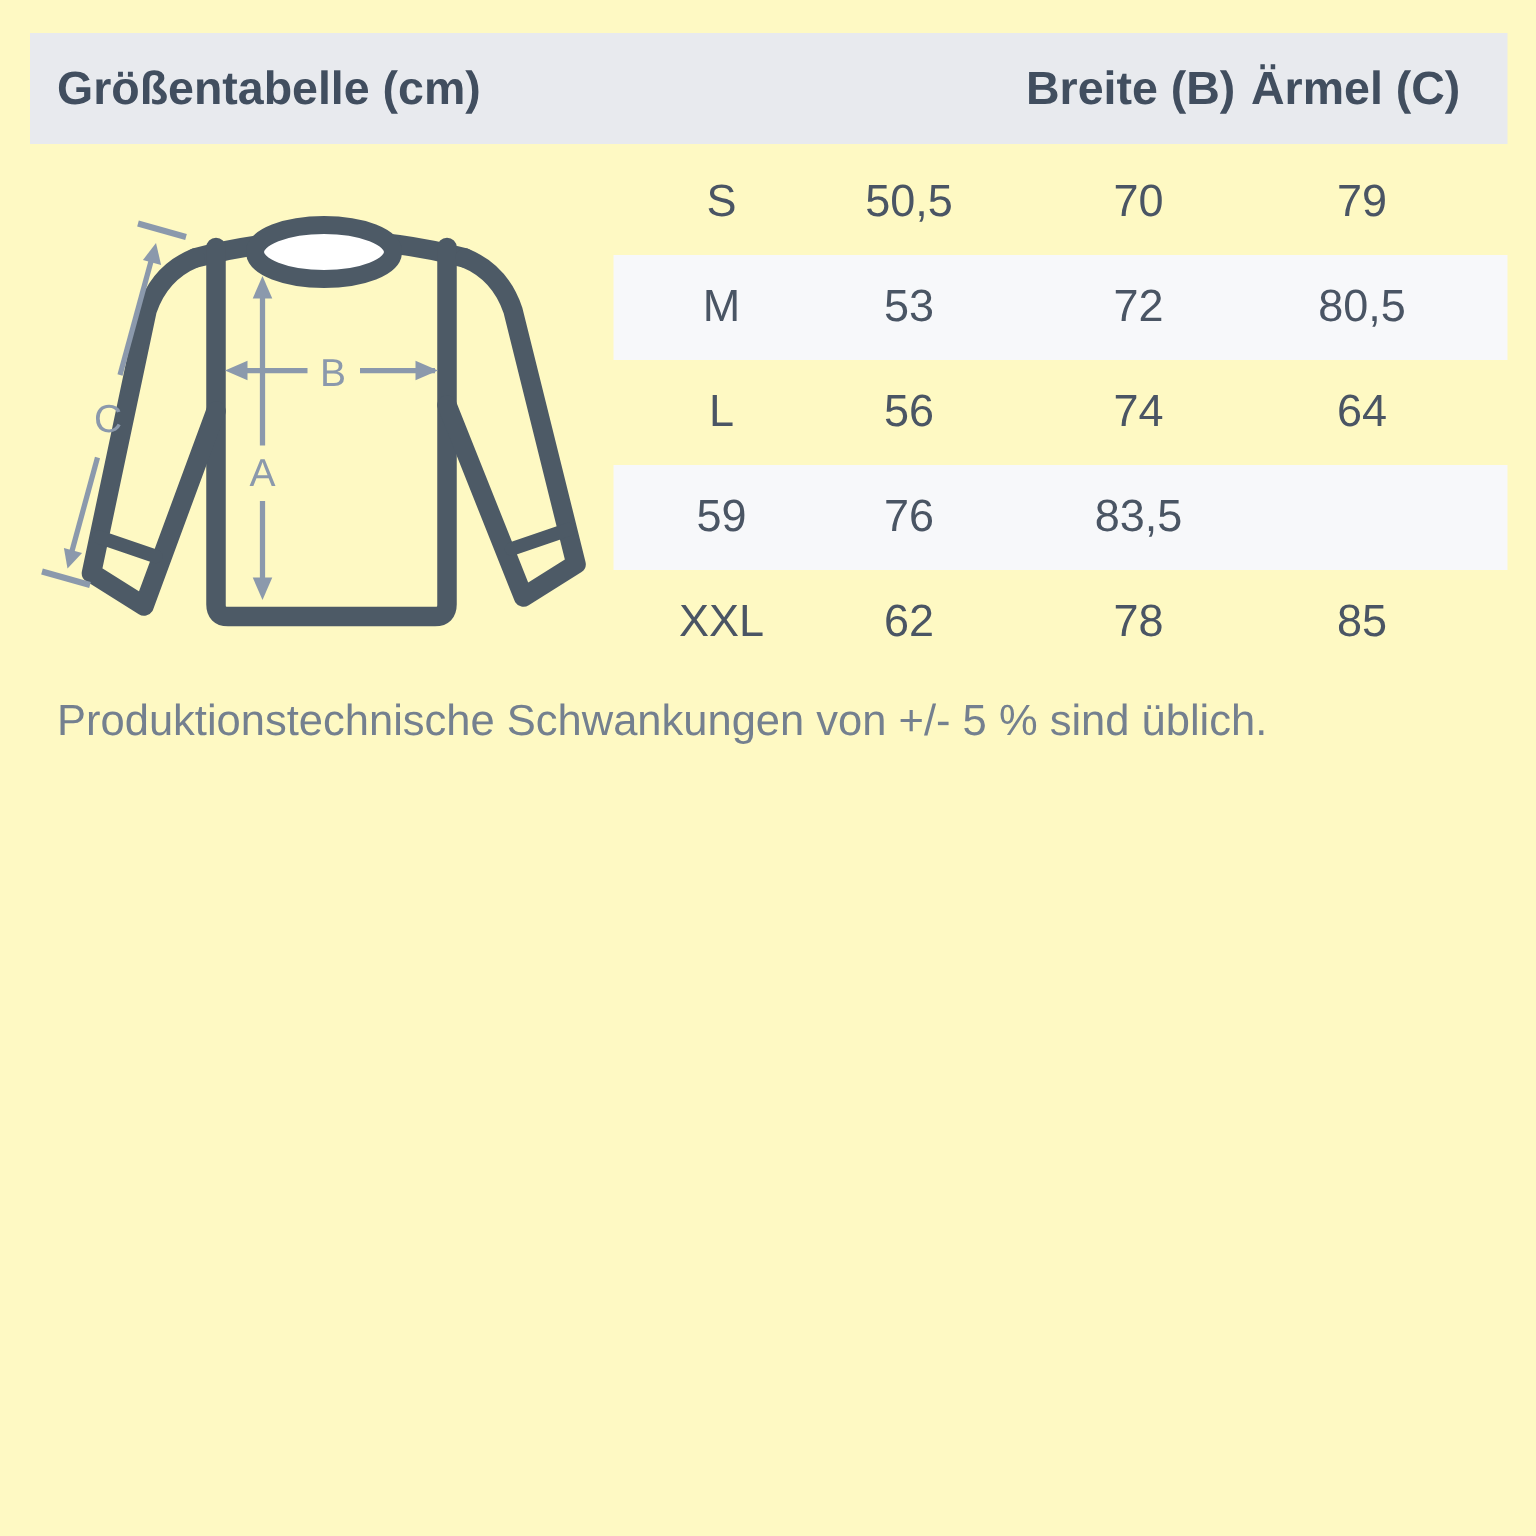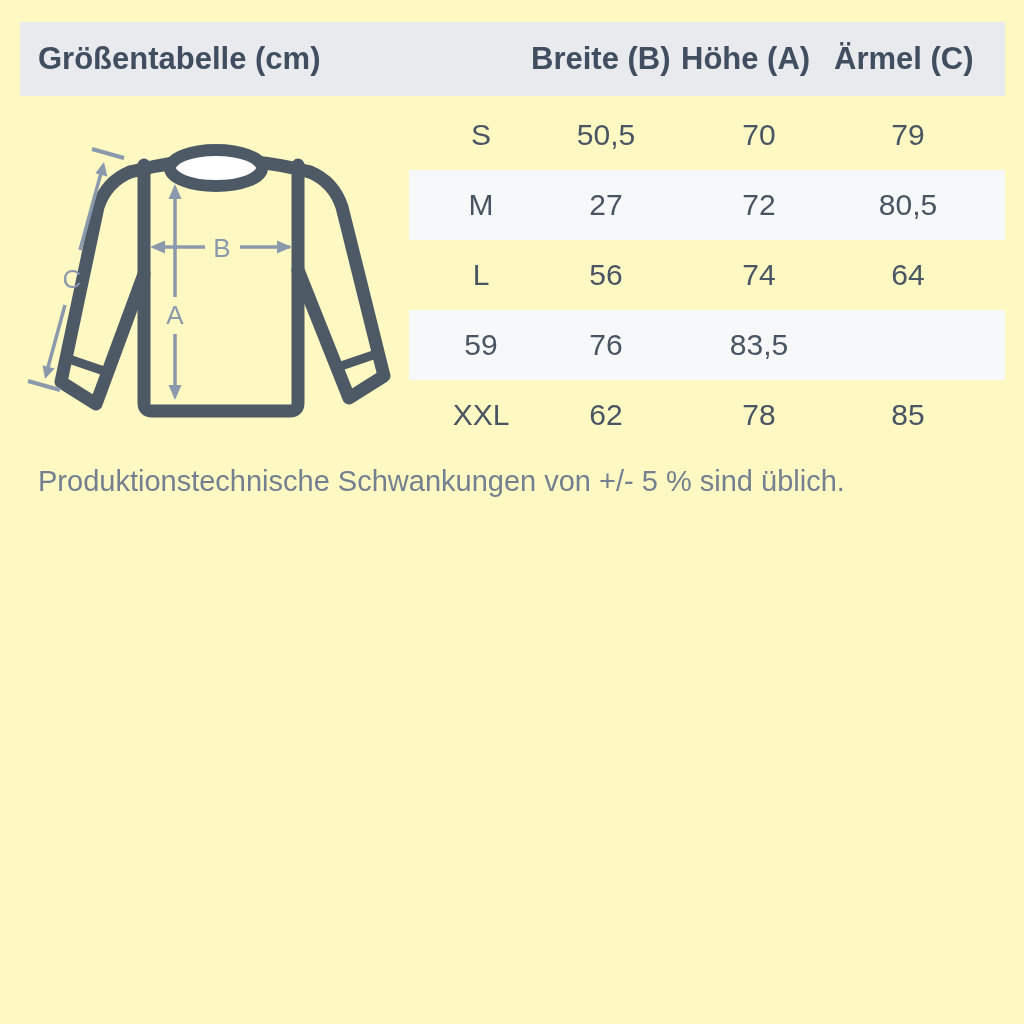--- a/index.html
+++ b/index.html
@@ -91,34 +91,33 @@
   }
 </style>
 </head>
 <body>
 
 <div class="page">
 
   <div class="header-band">
     <div class="header-title">Größentabelle (cm)</div>
     <div class="header-col c1">Breite (B)</div>
-    <div class="header-col c2">Höhe (A)</div>
     <div class="header-col c3">Ärmel (C)</div>
   </div>
 
   <div class="rows">
     <div class="row">
       <span>S</span>
       <span>50,5</span>
       <span>70</span>
       <span>79</span>
     </div>
     <div class="row alt">
       <span>M</span>
-      <span>27</span>
+      <span>53</span>
       <span>72</span>
       <span>80,5</span>
     </div>
     <div class="row">
       <span>L</span>
       <span>56</span>
       <span>74</span>
       <span>64</span>
     </div>
     <div class="row alt">

